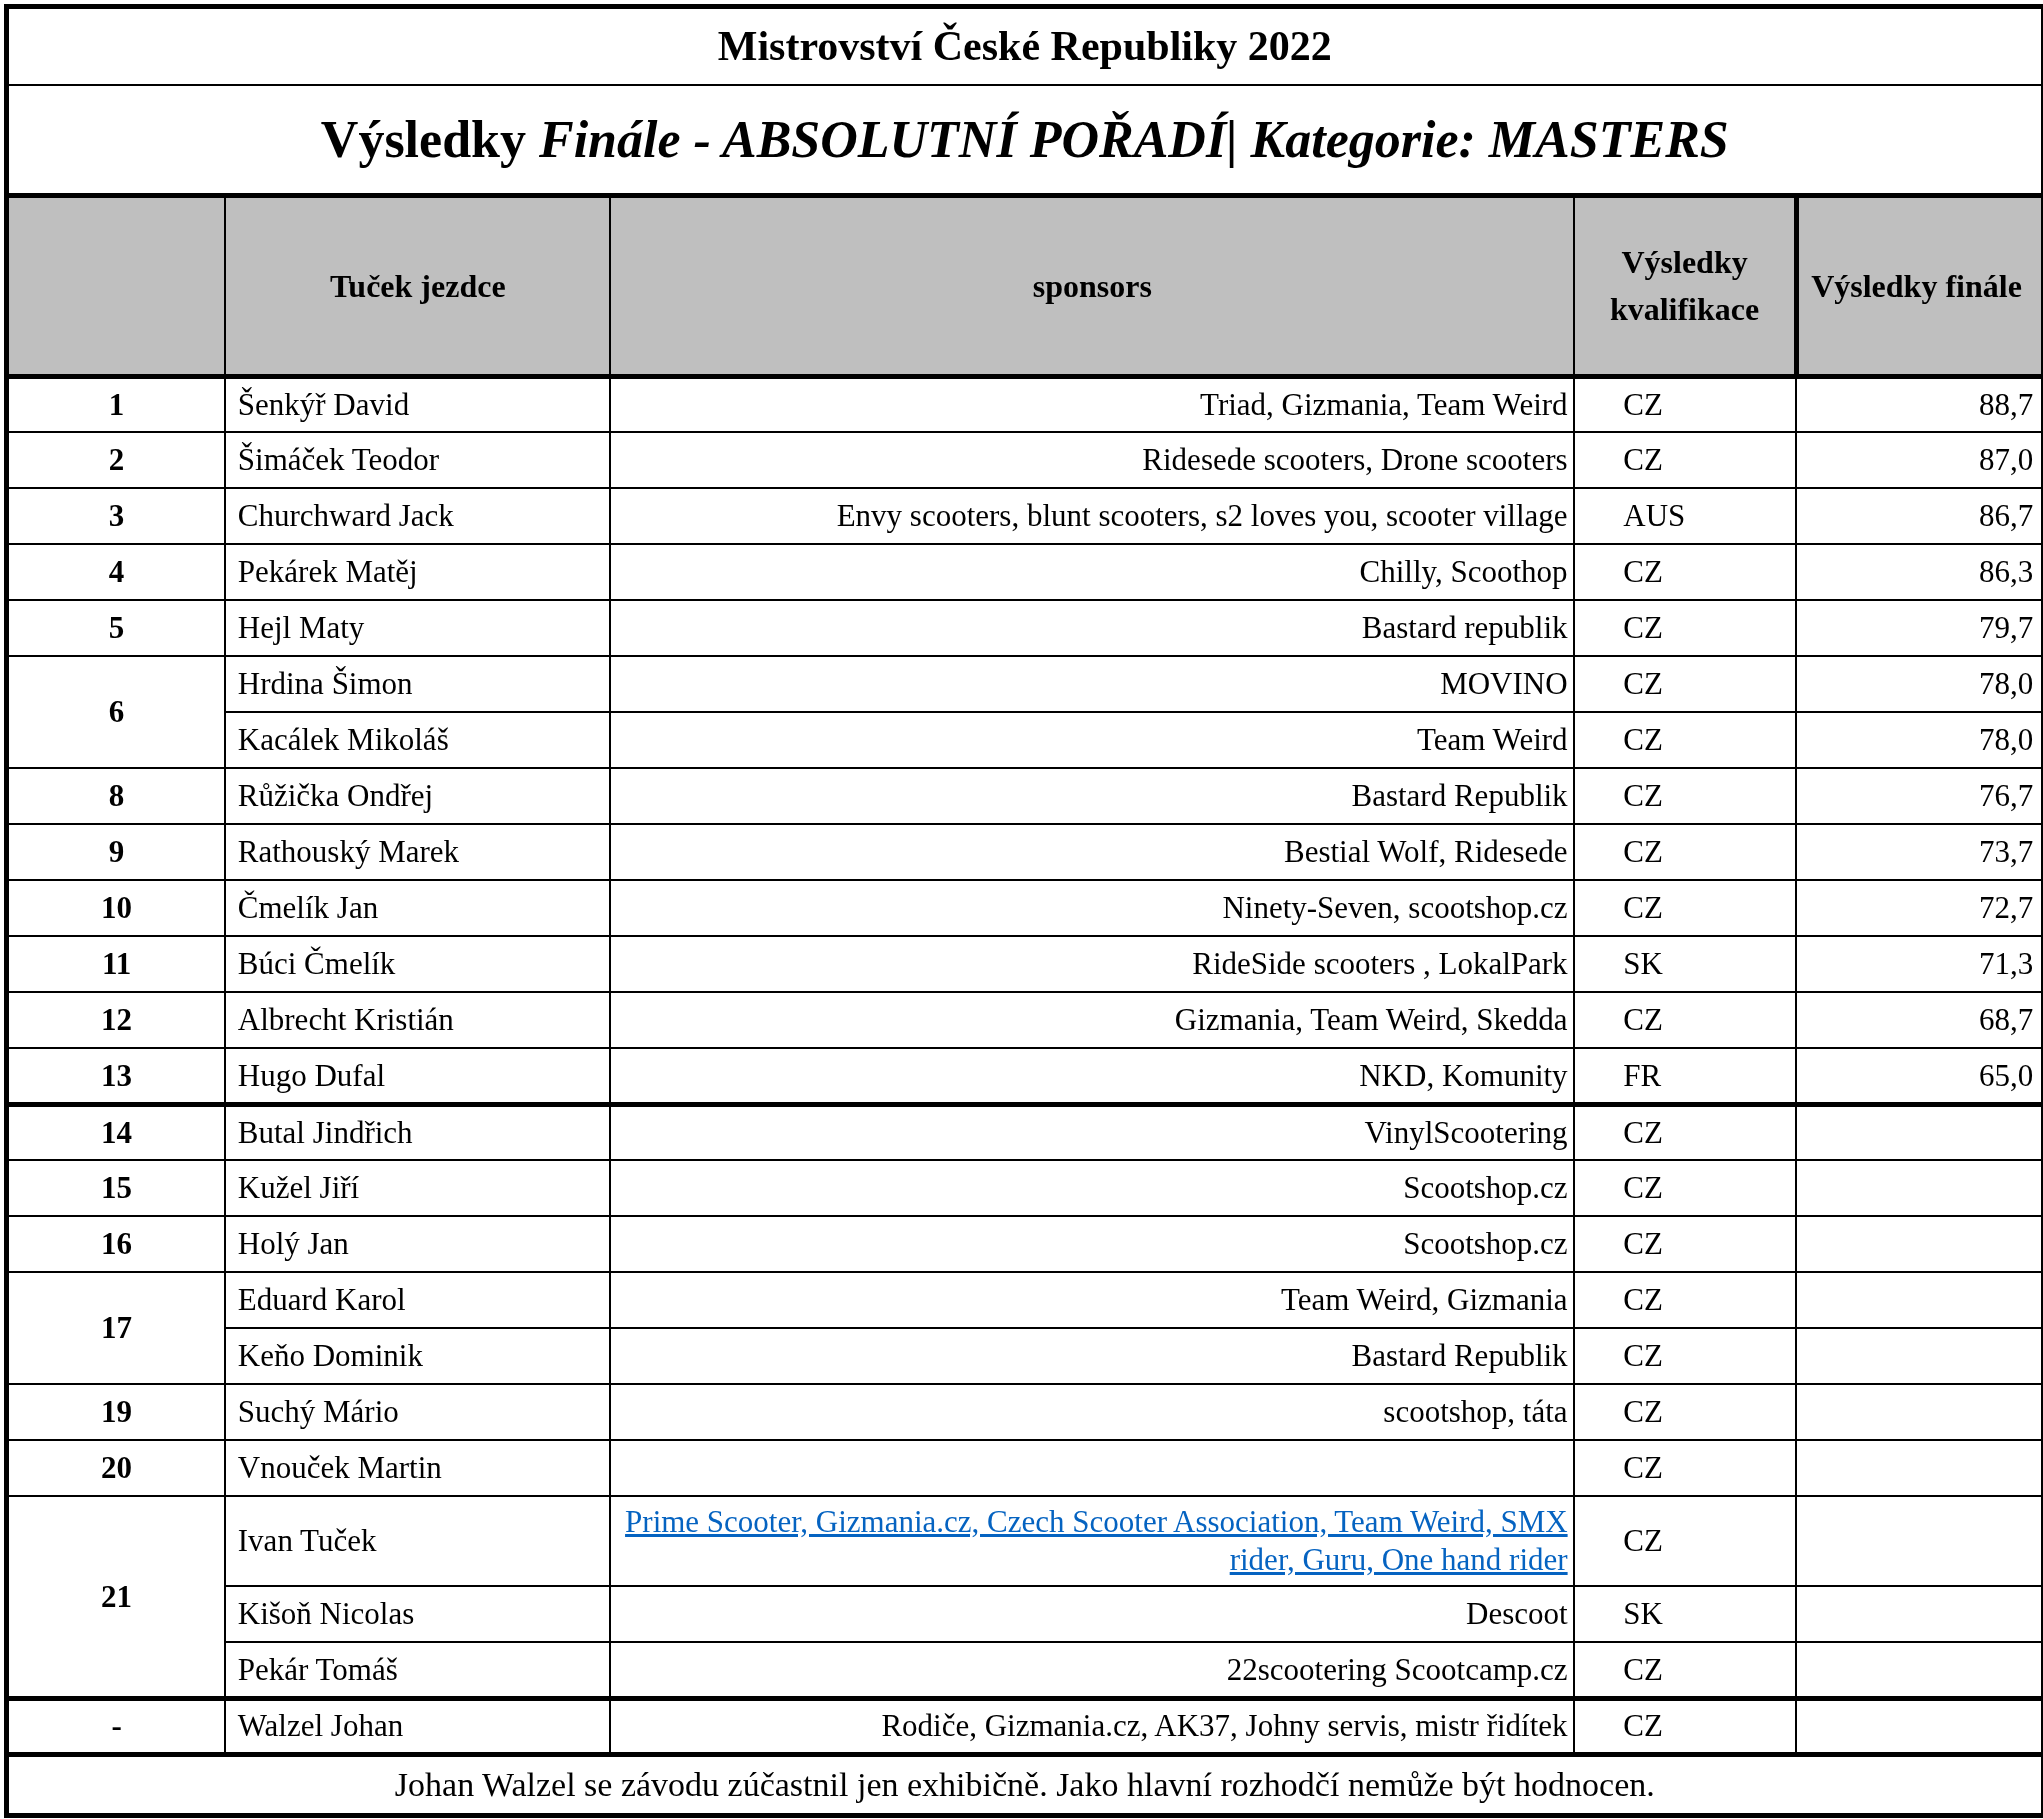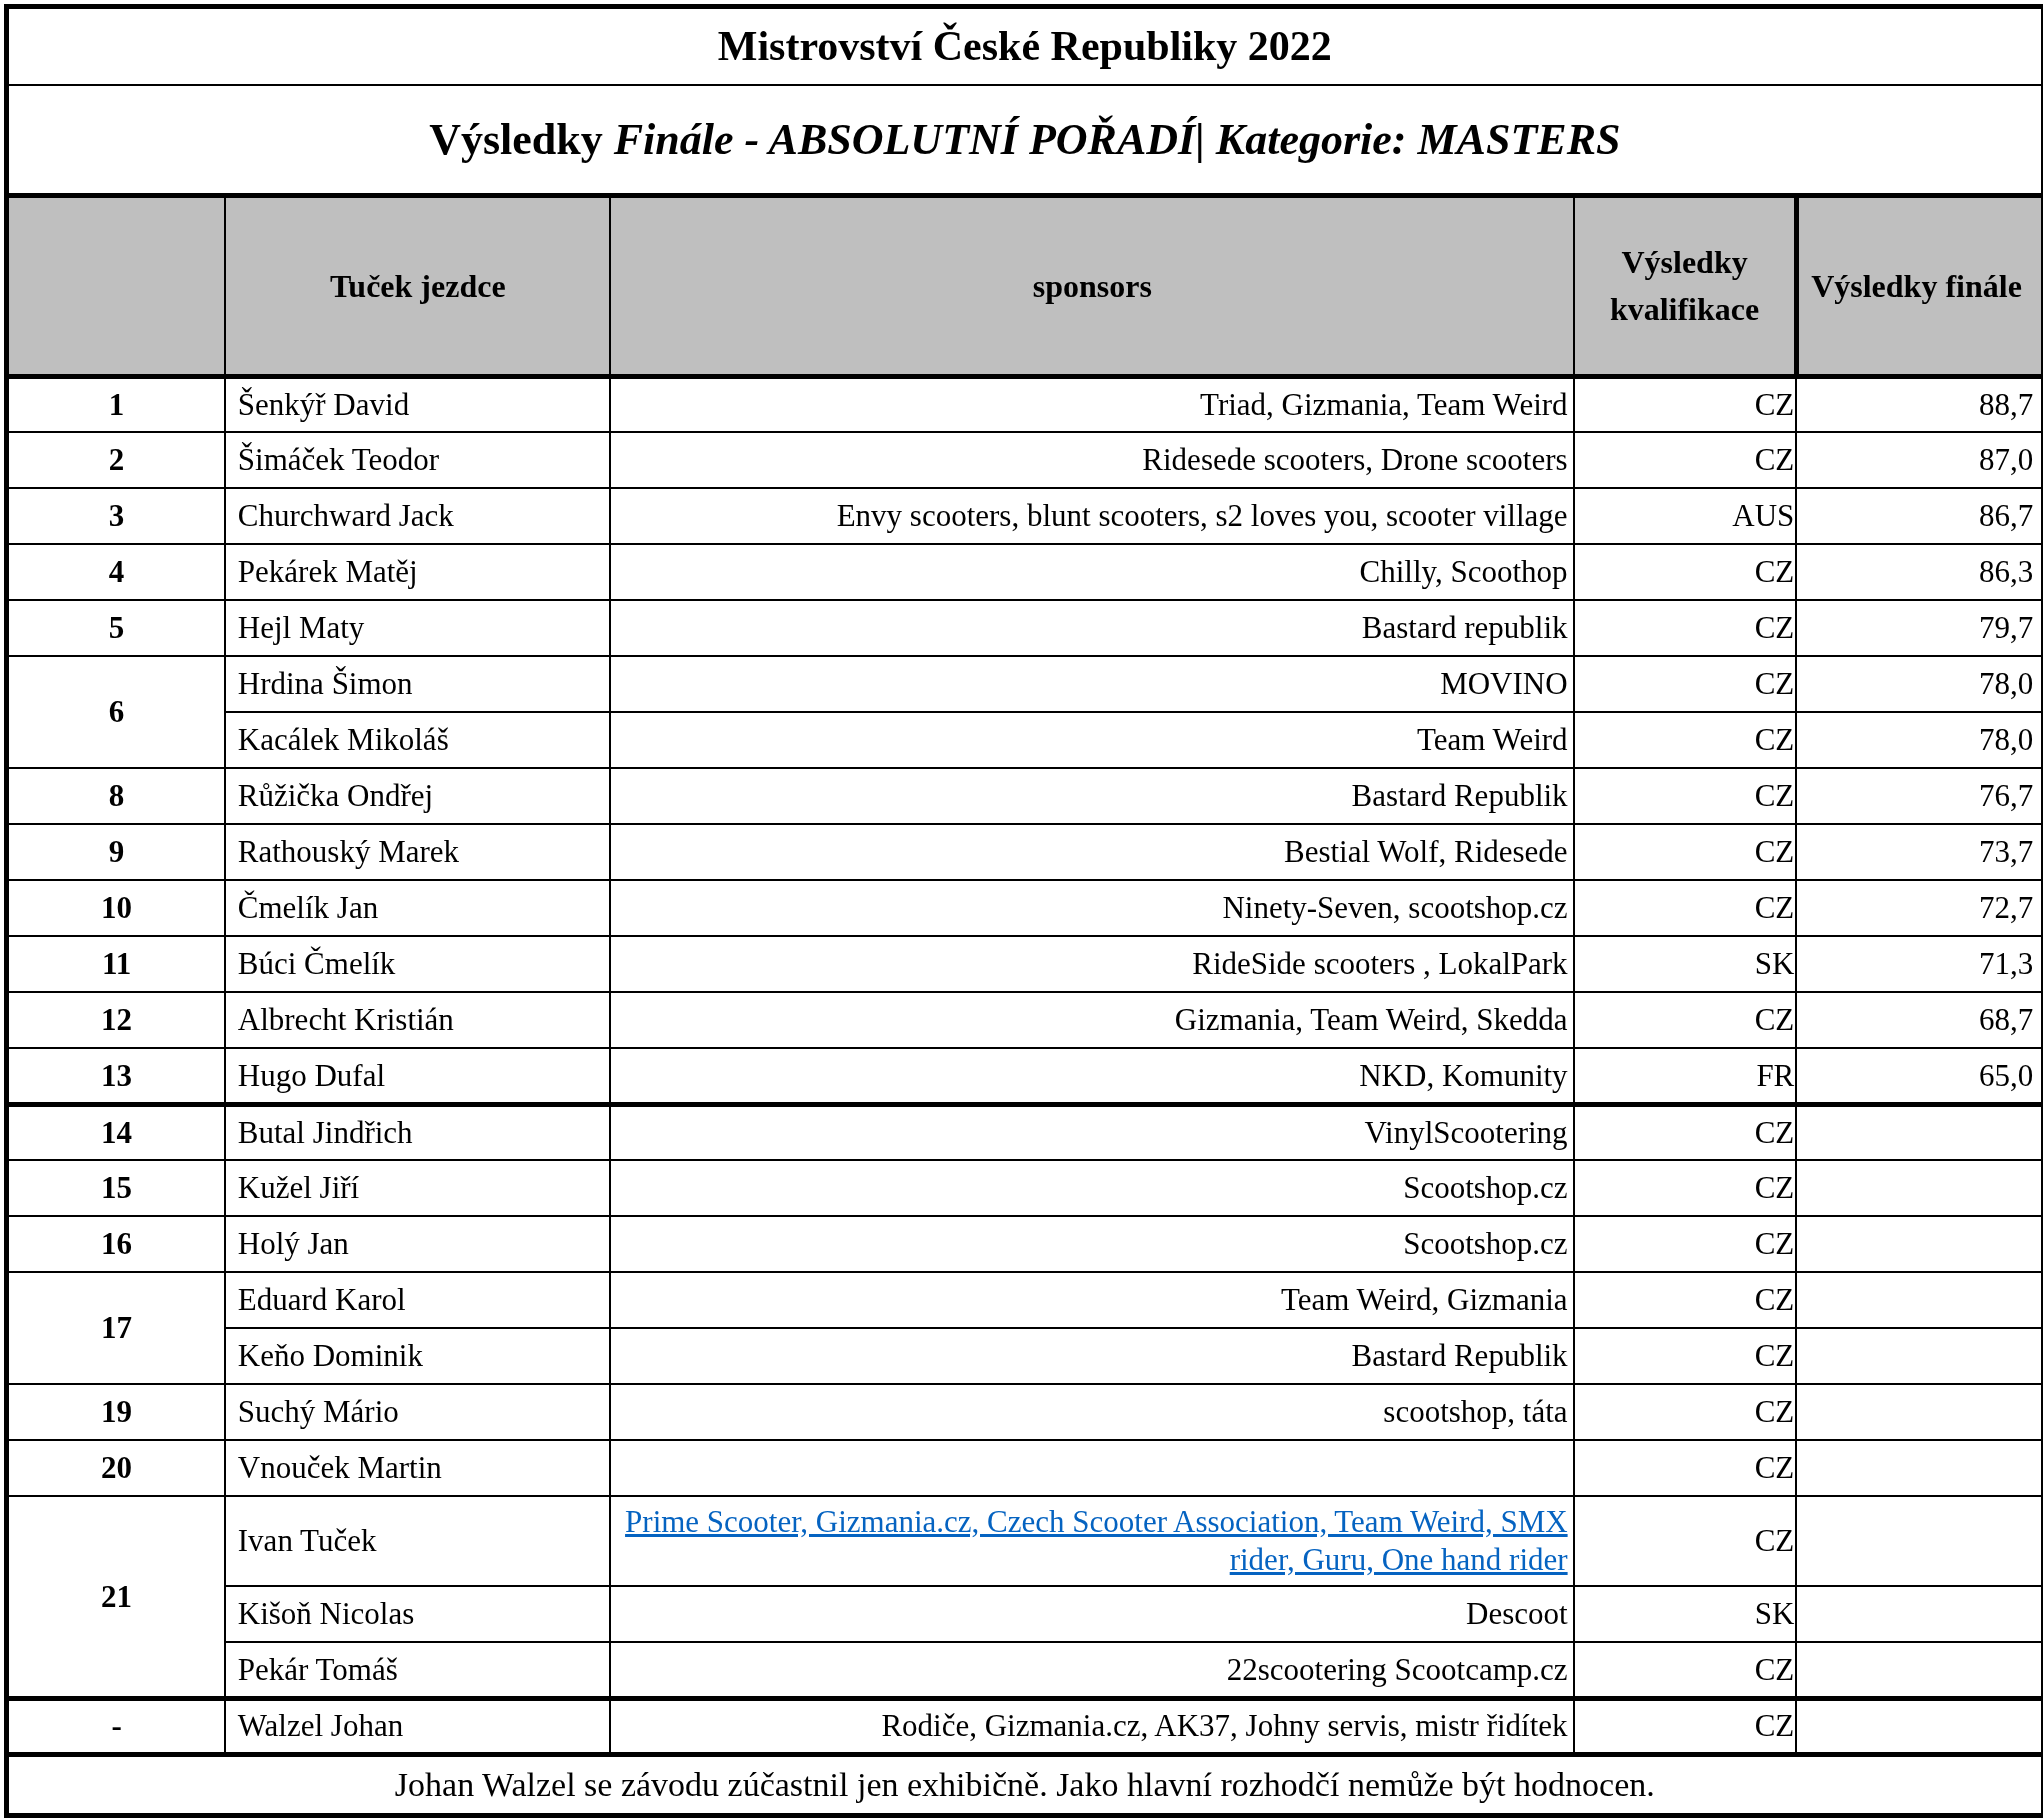--- a/index.html
+++ b/index.html
@@ -22,42 +22,42 @@
     vertical-align: middle;
   }
   
   tr.title-row td {
     height: 73px; text-align: center; vertical-align: middle;
     font-weight: bold; font-size: 42px;
     border-bottom: 2.9px solid #000;
   }
   tr.subtitle-row td {
     height: 105px; text-align: center; vertical-align: middle;
-    font-weight: bold; font-size: 44px;
+    font-weight: bold; font-size: 52px;
     border-bottom: 5.7px solid #000;
   }
   .subtitle-italic { font-style: italic; }
   
   tr.header-row td {
     height: 174px;
     background: #bfbfbf;
     font-weight: bold; font-size: 32px;
     text-align: center; vertical-align: middle;
     line-height: 1.45;
     border-bottom: 5.7px solid #000;
   }
   
   tbody.data tr { height: 56px; }
   tbody.data td { font-size: 31px; }
   tbody.data tr.tall { height: 90px; }
   td.rank  { font-weight: bold; text-align: center; }
   td.name  { text-align: left; padding: 0 5.7px 0 11.5px; white-space: nowrap; }
   td.sponsors { text-align: right; padding: 0 5.7px 0 11.5px; }
   tr.tall td.sponsors { line-height: 1.25; border-radius: 9px; }
-  td.qual  { text-align: right; padding-left: 48px; }
+  td.qual  { text-align: left; padding-left: 48px; }
   td.final { text-align: right; padding-right: 7.6px; border-left: 5.7px solid #000; }
   tr.header-row td.final { border-left: 5.7px solid #000; }
   tbody.data tr.sub td { border-top-width: 1.9px; margin-left: 44px; }
   tbody.data tr.thick-top td { border-top-width: 5.7px; }
   a.sponsor-link { color: #0563c1; text-decoration: underline; cursor: pointer; }
   
   tfoot td.note {
     height: 54px; text-align: center; vertical-align: middle;
     font-size: 34px;
     border-top: 5.7px solid #000;

